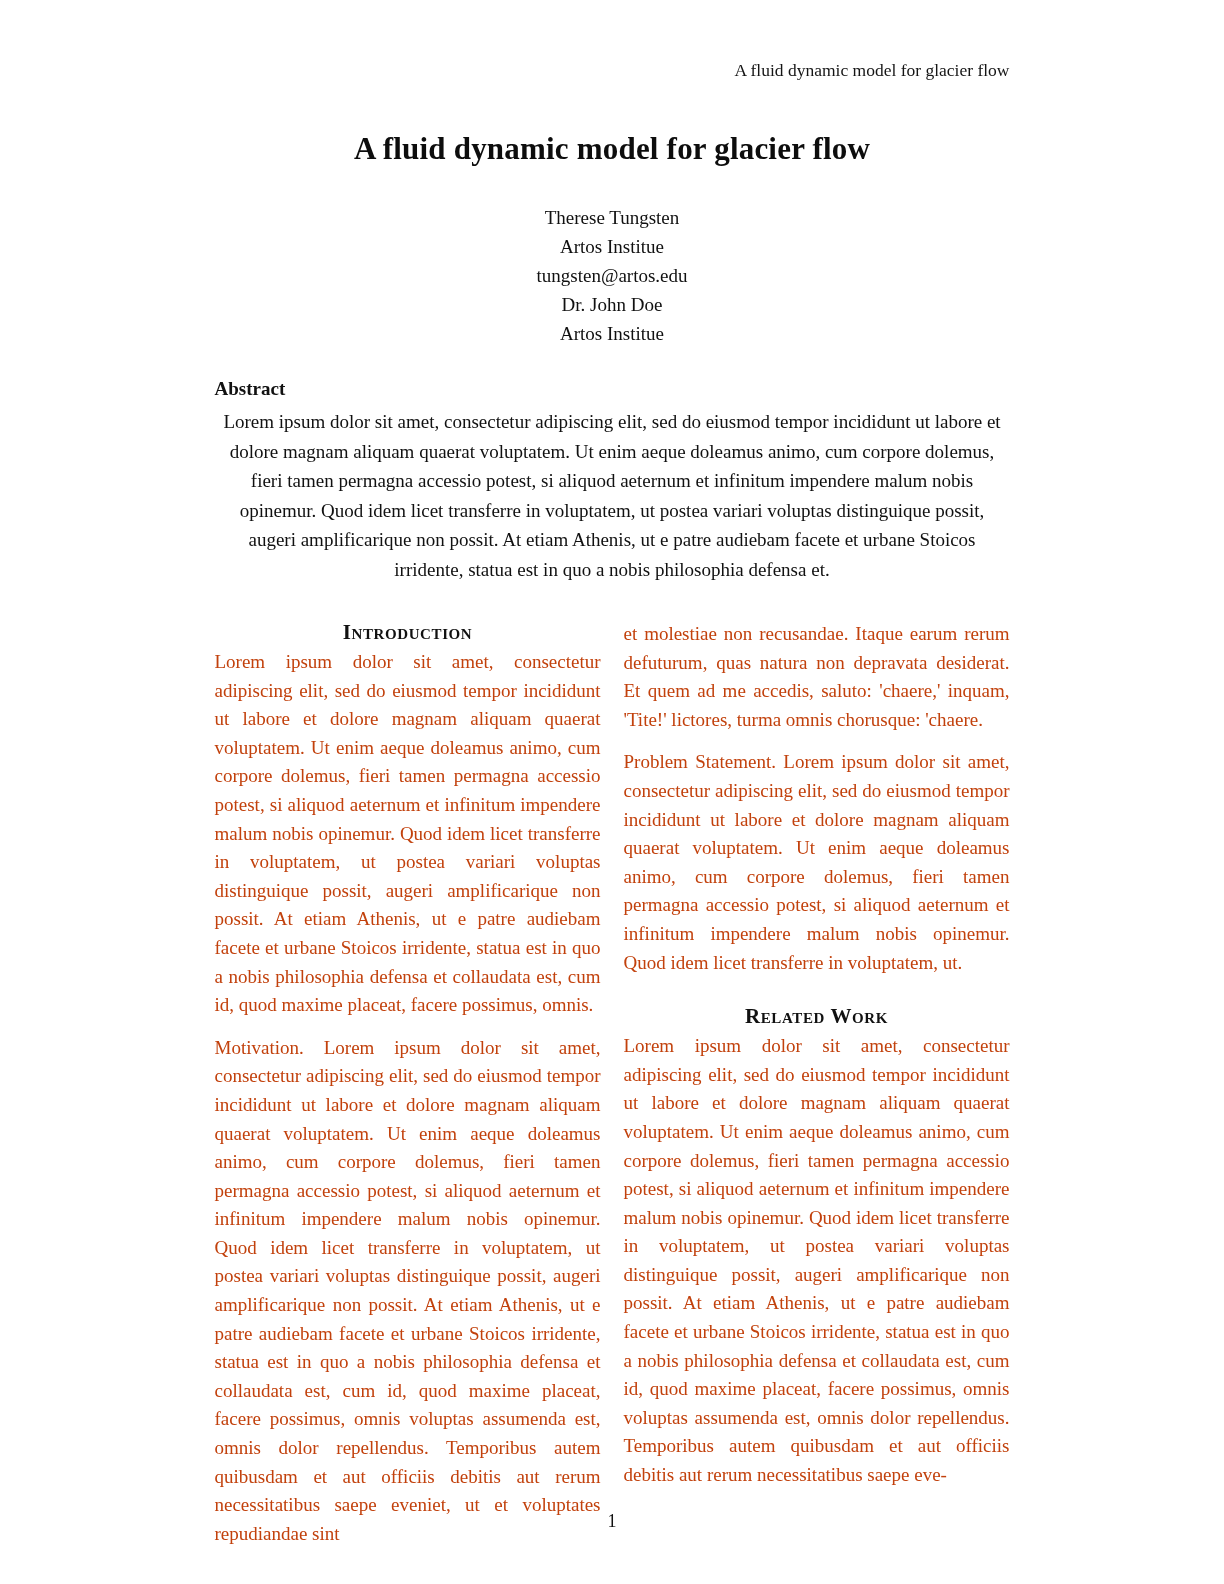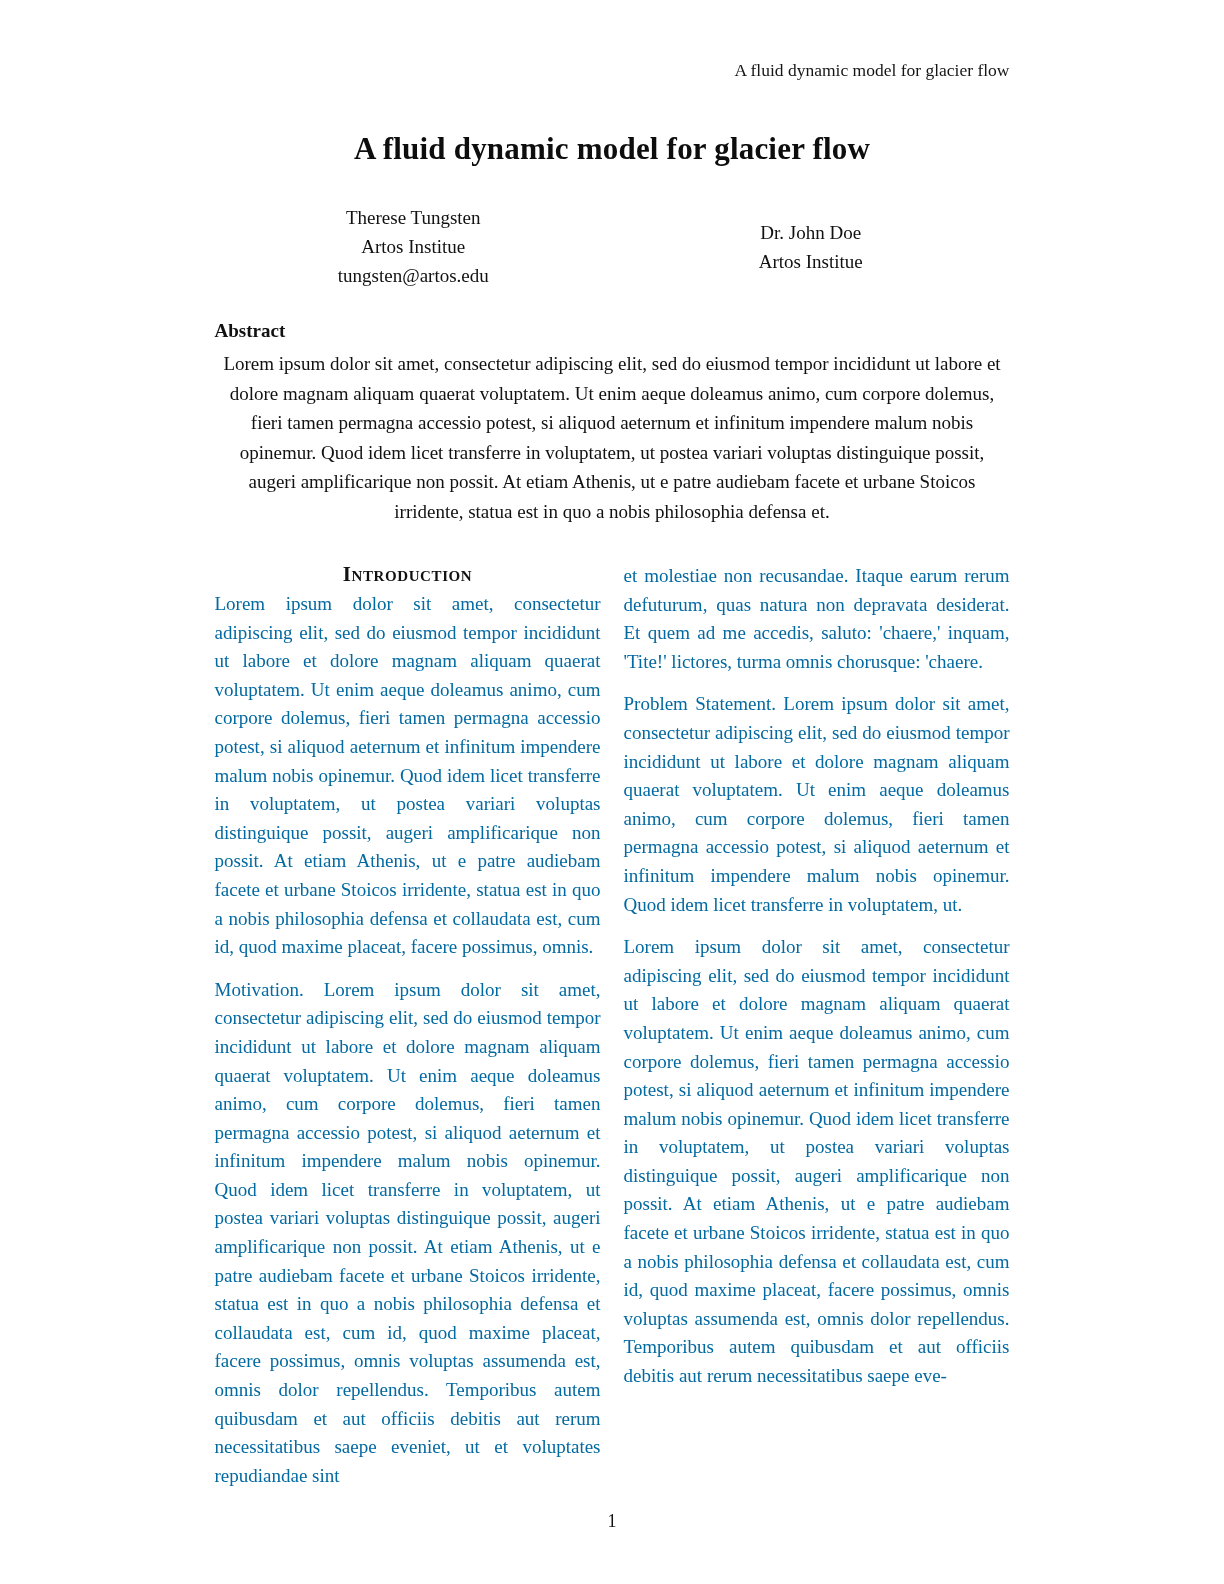--- a/index.html
+++ b/index.html
@@ -29,23 +29,22 @@
   .paper-title {
     margin-top: 50px;
     text-align: center;
     font-size: 31px;
     font-weight: bold;
     letter-spacing: 0.2px;
     color: #0d0d0d;
   }
   .authors-row {
     display: flex;
-    flex-direction: row;
+    flex-direction: column;
     margin-top: 36px;
-    align-items: center;
   }
   .author-block {
     flex: 1 1 50%;
     text-align: center;
     font-size: 19px;
     line-height: 29px;
   }
   .abstract-heading {
     margin-top: 30px;
     text-align: left;
@@ -77,21 +76,21 @@
     margin: 0 0 3px 0;
   }
   .section-heading.spaced {
     margin-top: 27px;
   }
   .body-par {
     margin: 0 0 14px 0;
     text-align: justify;
     font-size: 19px;
     line-height: 28.6px;
-    color: #0369a1;
+    color: #c2410c;
   }
   .body-par:last-child {
     margin-bottom: 0;
   }
   .runin-label {
   }
   .page-number {
     position: absolute;
     bottom: 52px;
     left: 0;
@@ -130,20 +129,21 @@
 
     <div class="col">
       <h2 class="section-heading">Introduction</h2>
       <p class="body-par">Lorem ipsum dolor sit amet, consectetur adipiscing elit, sed do eiusmod tempor incididunt ut labore et dolore magnam aliquam quaerat voluptatem. Ut enim aeque doleamus animo, cum corpore dolemus, fieri tamen permagna accessio potest, si aliquod aeternum et infinitum impendere malum nobis opinemur. Quod idem licet transferre in voluptatem, ut postea variari voluptas distinguique possit, augeri amplificarique non possit. At etiam Athenis, ut e patre audiebam facete et urbane Stoicos irridente, statua est in quo a nobis philosophia defensa et collaudata est, cum id, quod maxime placeat, facere possimus, omnis.</p>
       <p class="body-par"><span class="runin-label">Motivation.</span> <span>Lorem ipsum dolor sit amet, consectetur adipiscing elit, sed do eiusmod tempor incididunt ut labore et dolore magnam aliquam quaerat voluptatem. Ut enim aeque doleamus animo, cum corpore dolemus, fieri tamen permagna accessio potest, si aliquod aeternum et infinitum impendere malum nobis opinemur. Quod idem licet transferre in voluptatem, ut postea variari voluptas distinguique possit, augeri amplificarique non possit. At etiam Athenis, ut e patre audiebam facete et urbane Stoicos irridente, statua est in quo a nobis philosophia defensa et collaudata est, cum id, quod maxime placeat, facere possimus, omnis voluptas assumenda est, omnis dolor repellendus. Temporibus autem quibusdam et aut officiis debitis aut rerum necessitatibus saepe eveniet, ut et voluptates repudiandae sint</span></p>
     </div>
 
     <div class="col">
       <p class="body-par">et molestiae non recusandae. Itaque earum rerum defuturum, quas natura non depravata desiderat. Et quem ad me accedis, saluto: 'chaere,' inquam, 'Tite!' lictores, turma omnis chorusque: 'chaere.</p>
       <p class="body-par"><span class="runin-label">Problem Statement.</span> <span>Lorem ipsum dolor sit amet, consectetur adipiscing elit, sed do eiusmod tempor incididunt ut labore et dolore magnam aliquam quaerat voluptatem. Ut enim aeque doleamus animo, cum corpore dolemus, fieri tamen permagna accessio potest, si aliquod aeternum et infinitum impendere malum nobis opinemur. Quod idem licet transferre in voluptatem, ut.</span></p>
+      <h2 class="section-heading spaced">Related Work</h2>
       <p class="body-par">Lorem ipsum dolor sit amet, consectetur adipiscing elit, sed do eiusmod tempor incididunt ut labore et dolore magnam aliquam quaerat voluptatem. Ut enim aeque doleamus animo, cum corpore dolemus, fieri tamen permagna accessio potest, si aliquod aeternum et infinitum impendere malum nobis opinemur. Quod idem licet transferre in voluptatem, ut postea variari voluptas distinguique possit, augeri amplificarique non possit. At etiam Athenis, ut e patre audiebam facete et urbane Stoicos irridente, statua est in quo a nobis philosophia defensa et collaudata est, cum id, quod maxime placeat, facere possimus, omnis voluptas assumenda est, omnis dolor repellendus. Temporibus autem quibusdam et aut officiis debitis aut rerum necessitatibus saepe eve-</p>
     </div>
 
   </div>
 
   <div class="page-number">1</div>
 
 </div>
 
 </body></html>

